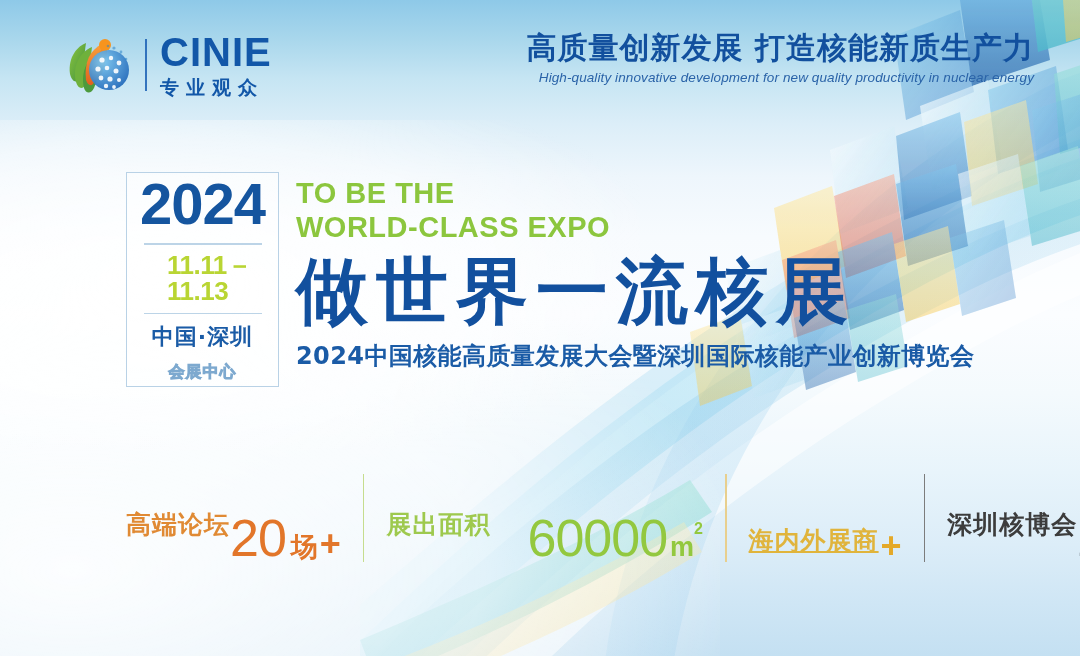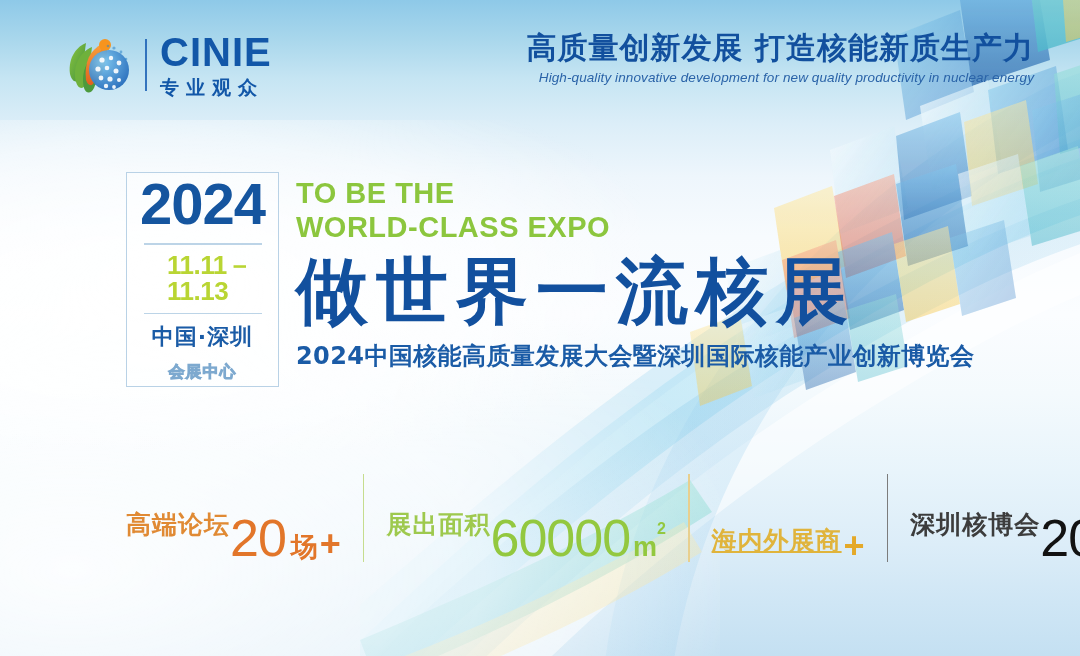--- a/index.html
+++ b/index.html
@@ -130,21 +130,21 @@
   .sv-plus{font-size:36px;font-weight:bold;margin-left:2px;}
   .sv-sup{font-size:27px;font-weight:bold;margin-left:3px;position:relative;}
   .sv-sup sup{font-size:16px;top:-12px;position:relative;}
 
   .sdiv{width:1.6px;height:88px;align-self:flex-end;margin-bottom:2px;}
 
   
   .c-orange .stat-label{color:#e08a34;}
   .c-orange .stat-value{color:#e2762a;}
   .c-green  .stat-label{color:#9ec94e;}
-  .c-green  .stat-value{color:#93c83f;}
+  .c-green  .stat-value{color:#93c83f;margin-left:37px;}
   .c-gold   .stat-label{color:#e0b43c;text-decoration:underline;}
   .c-gold   .stat-value{color:#e4a929;}
   .c-black  .stat-label{color:#3c3c3c;}
   .c-black  .stat-value{color:#121212;}
 </style>
 </head>
 <body>
 
 <div class="banner">
 

